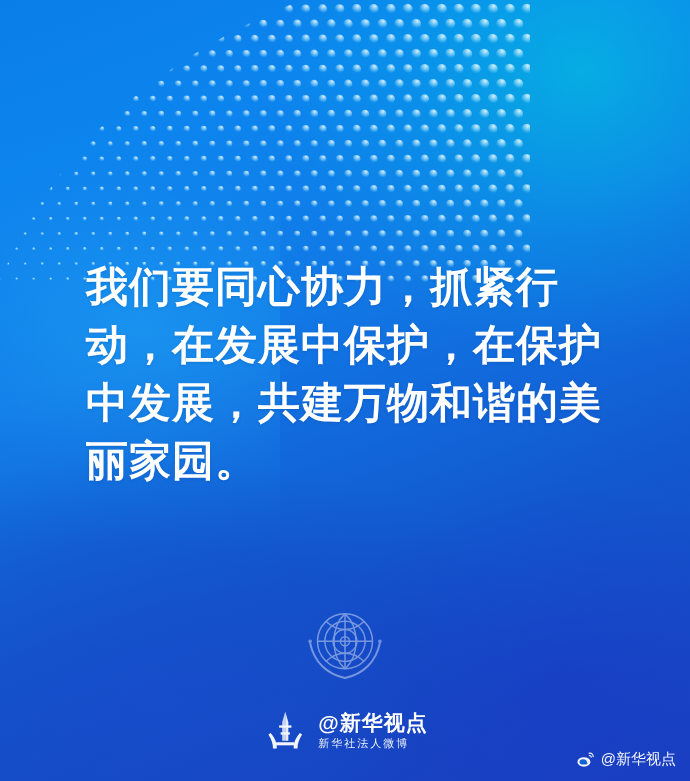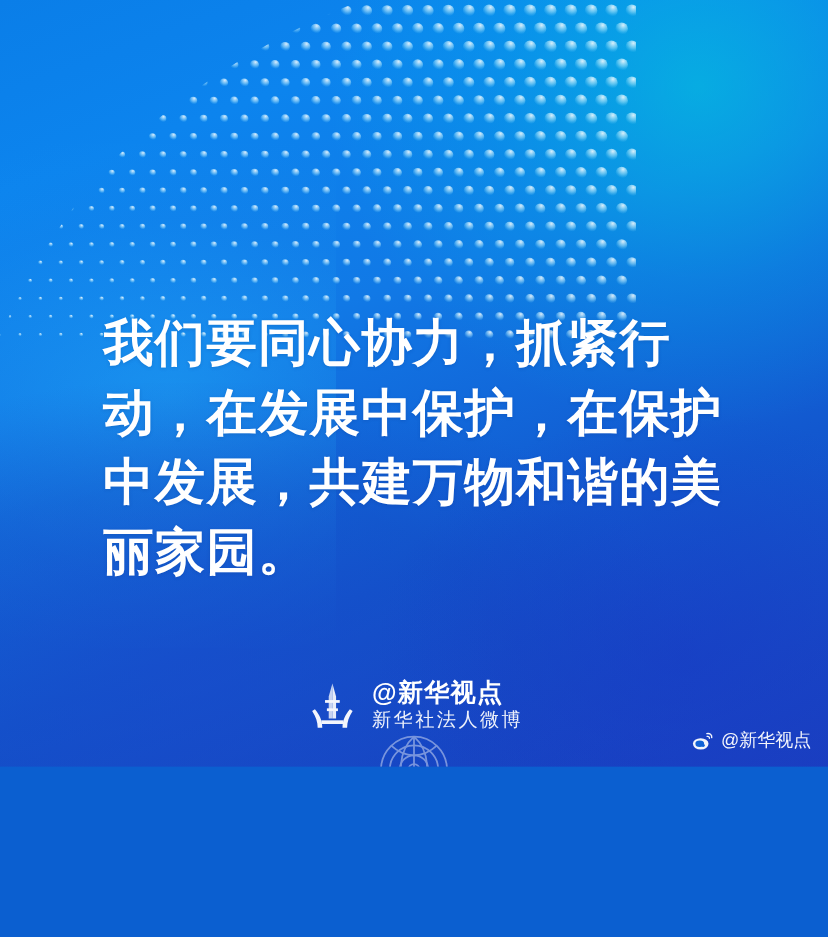--- a/index.html
+++ b/index.html
@@ -3,21 +3,21 @@
 <meta charset="utf-8">
 <style>
   html, body {
     margin: 0;
     padding: 0;
     background: #0b5fd0;
   }
   .poster {
     position: relative;
     width: 690px;
-    height: 639px;
+    height: 781px;
     overflow: hidden;
     font-family: "Liberation Sans", sans-serif;
     background: linear-gradient(160deg, #0a7ee8 0%, #0c84ee 18%, #1179e6 40%, #1258cf 68%, #1a3fc0 100%);
   }
   
   .glow-teal {
     position: absolute;
     top: -120px;
     right: -100px;
     width: 520px;
@@ -111,21 +111,21 @@
   .brand-main {
     color: #ffffff;
     font-size: 21px;
     font-weight: bold;
     letter-spacing: 1px;
     font-family: "Liberation Sans", sans-serif;
     white-space: nowrap;
   }
   .brand-sub {
     color: #ffffff;
-    font-size: 16px;
+    font-size: 11px;
     letter-spacing: 2px;
     margin-top: 5px;
     opacity: 0.92;
     white-space: nowrap;
   }
 
   .weibo-tag {
     position: absolute;
     right: 14px;
     bottom: 12px;

